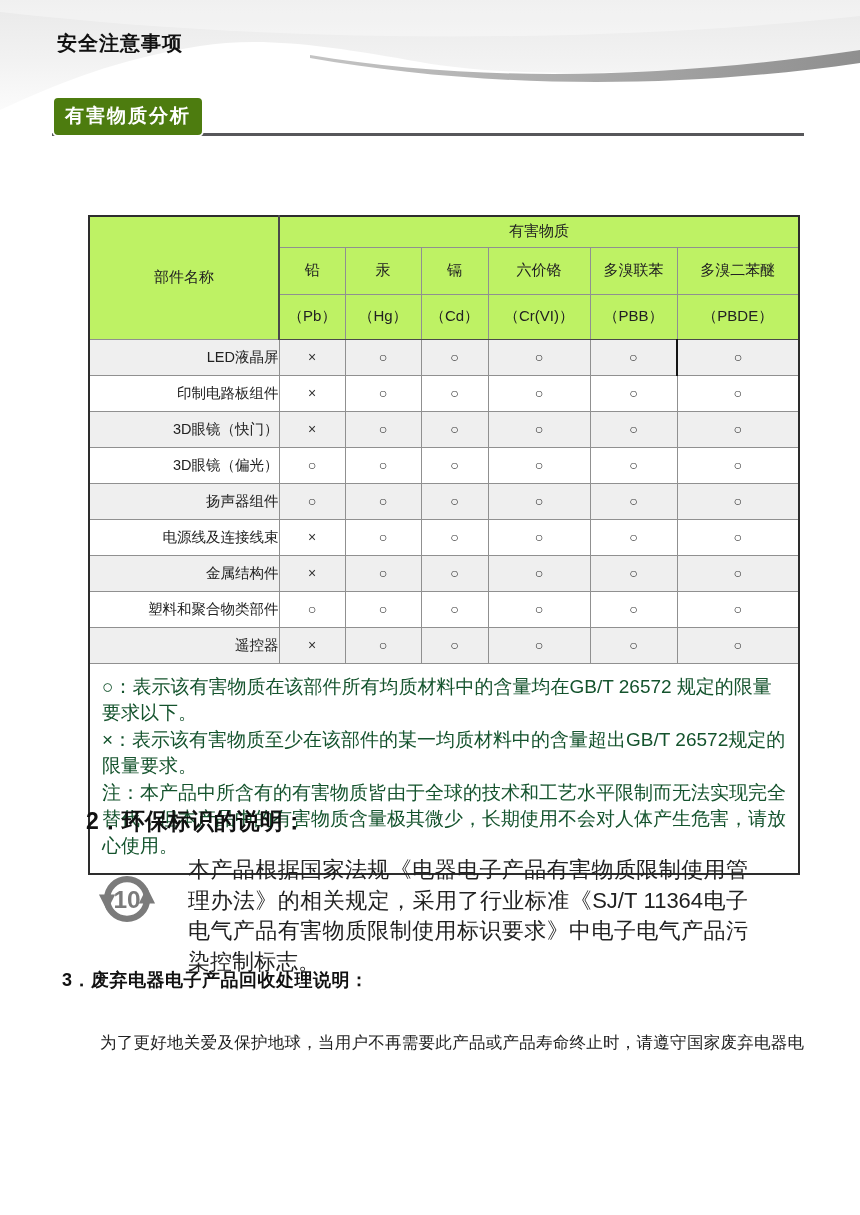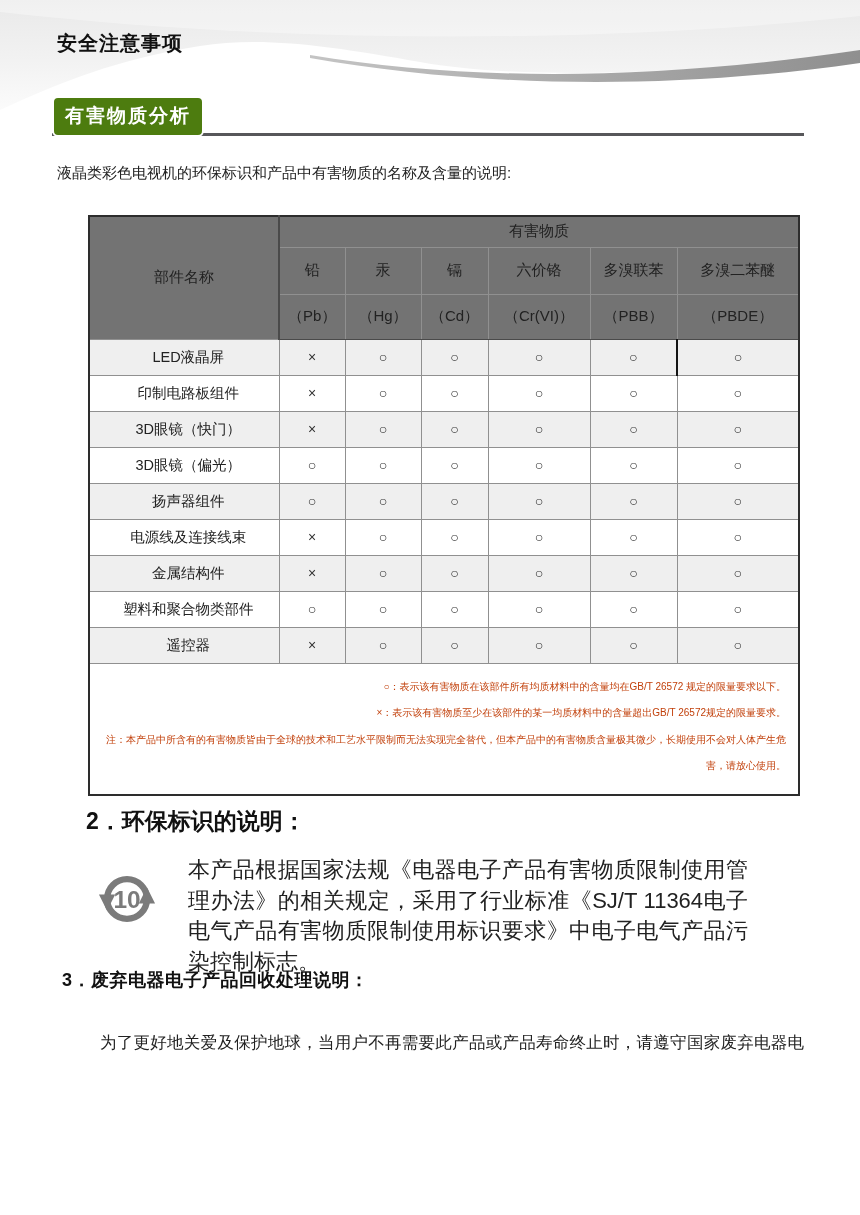--- a/index.html
+++ b/index.html
@@ -29,37 +29,37 @@
 
   table.hazard{
     position:absolute;left:88px;top:215px;width:710px;
     border-collapse:collapse;table-layout:fixed;
     border:2px solid #2d2d2d;font-size:14.5px;color:#222;
   }
   table.hazard th,table.hazard td{
     border:1px solid #909090;text-align:center;vertical-align:middle;
     font-weight:normal;padding:0;
   }
-  table.hazard thead th{background:#737373;font-size:15px;}
+  table.hazard thead th{background:#bef264;font-size:15px;}
   table.hazard thead tr:nth-child(1){height:31px;}
   table.hazard thead tr:nth-child(2){height:47px;}
   table.hazard thead tr:nth-child(3){height:45px;}
   table.hazard thead tr:last-child th{border-bottom:1px solid #4a4a4a;}
   th.corner-cell{border-right:2px solid #4a4a4a !important;}
   table.hazard tbody tr{height:36px;}
   table.hazard tbody tr:nth-child(odd) td{background:#efefef;}
   table.hazard tbody tr:nth-child(even) td{background:#ffffff;}
-  table.hazard tbody td.part{text-align:center;padding-left:8px;font-size:14.5px;}
+  table.hazard tbody td.part{text-align:right;padding-left:8px;font-size:14.5px;}
   table.hazard tbody td.mark{font-size:14px;color:#333;}
   table.hazard tbody tr:first-child td:nth-child(6){border-right:2px solid #141414;}
   table.hazard tfoot td{
     background:#fff;text-align:left;vertical-align:top;
     padding:10px 12px 14px 12px;border-top:1px solid #6a6a6a;
   }
-  .note-line{font-size:10px;line-height:26.5px;color:#c2410c;text-align:right;}
+  .note-line{font-size:19px;line-height:26.5px;color:#14532d;}
 
   .eco-row{position:absolute;left:96px;top:852px;width:700px;}
   .eco-icon{position:absolute;left:2px;top:18px;width:58px;height:58px;}
   .eco-text{
     position:absolute;left:92px;top:3px;width:560px;
     font-size:22px;line-height:30.5px;color:#222;text-align:justify;
   }
   .p-s3{
     position:absolute;left:60px;top:998px;width:744px;
     font-size:16.5px;line-height:31px;color:#222;text-indent:40px;text-align:justify;margin-top:29px;
@@ -95,21 +95,20 @@
       <path d="M0,0 H860 V16 C620,42 300,46 0,12 Z" fill="#ffffff" opacity="0.35"></path>
       <path d="M310,55 C470,82 660,80 860,50 V63 C660,92 470,86 310,58 Z" fill="url(#swooshGrad)"></path>
     </svg>
   </div>
 
   <div class="page-title">安全注意事项</div>
 
   <div class="section-rule"></div>
   <div class="section-badge">有害物质分析</div>
 
-  <p class="intro-text">液晶类彩色电视机的环保标识和产品中有害物质的名称及含量的说明:</p>
 
 
   <table class="hazard">
     <colgroup>
       <col style="width:190px">
         <col style="width:66px">
         <col style="width:76px">
       <col style="width:67px">
         <col style="width:102px">
         <col style="width:87px">

